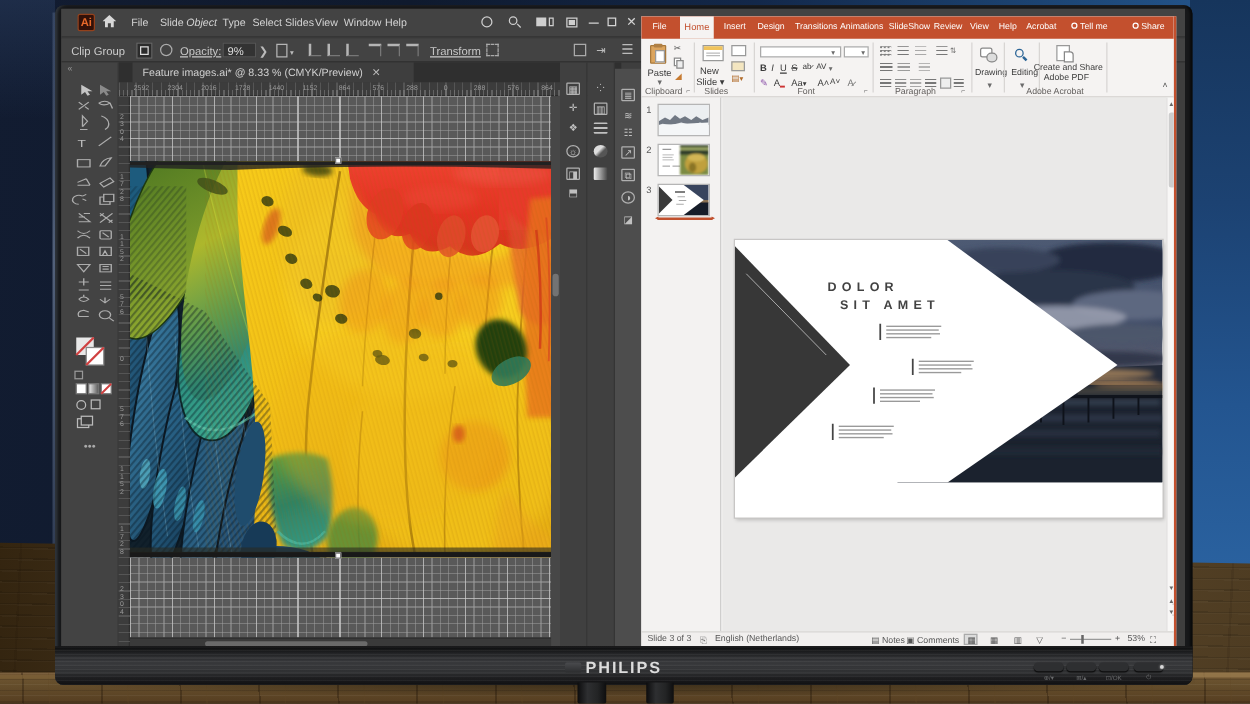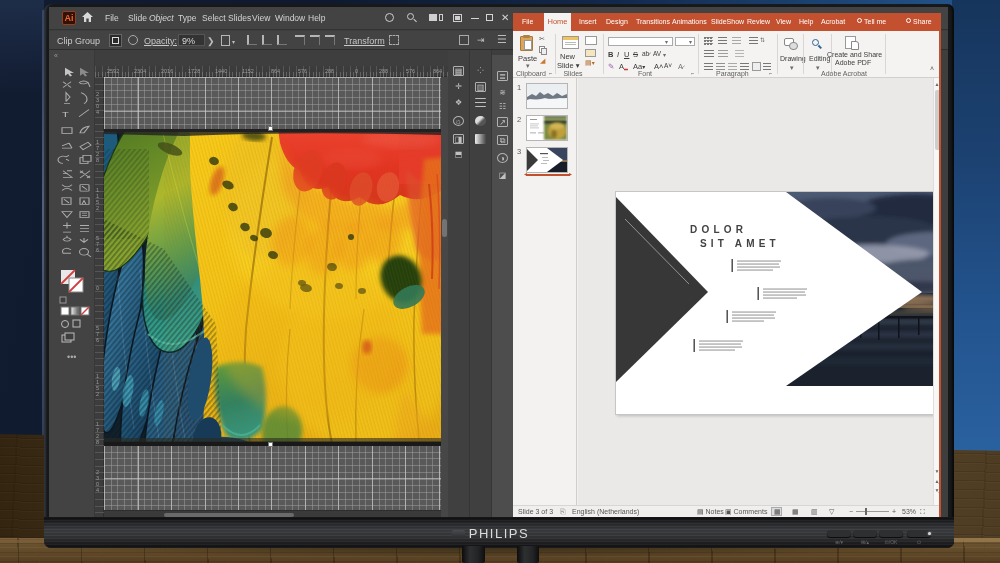--- a/index.html
+++ b/index.html
@@ -25,21 +25,21 @@
 
 
 #monitor { left:44px; top:4px; width:910px; height:544px; background:#17181a; border-radius:7px;
   box-shadow:inset 2px 0 2px rgba(120,140,160,0.25), inset -2px 0 2px rgba(0,0,0,0.6); }
 #screen { position:absolute; left:5px; top:3px; width:899px; height:510px; background:#3e3e3e; overflow:hidden; }
 #chin { position:absolute; left:0; top:513px; width:910px; height:31px; border-radius:0 0 7px 7px;
   background:linear-gradient(180deg,#0b0b0c 0%,#232426 18%,#3a3b3e 42%,#333436 62%,#1a1a1c 88%,#0f0f10 100%); }
 #chin .brush { position:absolute; left:0; top:0; width:100%; height:100%; border-radius:0 0 7px 7px;
   background:repeating-linear-gradient(180deg, rgba(255,255,255,0.045) 0 1px, rgba(0,0,0,0.06) 1px 2px, rgba(0,0,0,0) 2px 3px); }
 #philips { position:absolute; left:0px; top:9px; width:910px; text-align:center; color:#dcdcdc;
-  font-size:13px; font-weight:normal; letter-spacing:1.5px; }
+  font-size:13px; font-weight:bold; letter-spacing:1.5px; }
 .mbtn { position:absolute; top:13px; width:24px; height:7px; border-radius:4px; background:#2e2f31; box-shadow:0 1px 1px rgba(0,0,0,0.8); }
 .mlbl { position:absolute; top:22px; font-size:5px; color:#6a6b6d; width:30px; text-align:center; }
 #led { position:absolute; left:884px; top:15px; width:2.5px; height:2.5px; border-radius:2px; background:#d8d8d8; box-shadow:0 0 2px rgba(255,255,255,0.7); }
 
 
 #ai { position:absolute; left:0; top:0; width:464px; height:510px; background:#3e3e3e; color:#c8c8c8; }
 #ai-top { position:absolute; left:0; top:0; width:899px; height:23px; background:#434343; border-bottom:1px solid #333; }
 #ai-logo { position:absolute; left:13px; top:4px; width:14px; height:14px; background:#331109; border:1px solid #93411c; border-radius:2px; color:#e8692a; font-size:9px; font-weight:bold; text-align:center; line-height:13px; }
 #ai-home { position:absolute; left:33px; top:5px; font-size:11px; color:#d8d8d8; }
 .menu { position:absolute; top:6px; font-size:8.5px; color:#d4d4d4; }
@@ -72,21 +72,21 @@
 #ppt { position:absolute; left:464px; top:6px; width:427.5px; height:504px; background:#f2f0ef; overflow:hidden; border-right:2px solid #c3502e; }
 #ppt-bar { position:absolute; left:0; top:0; width:100%; height:18px; background:#c3502e; }
 .ptab { position:absolute; top:0; height:18px; line-height:18px; font-size:7px; color:#fff; }
 #ptab-home { position:absolute; left:31px; top:0; width:27px; height:18px; background:#f5f3f2; color:#c3502e; font-size:7.5px; text-align:center; line-height:18px; }
 #ribbon { position:absolute; left:0; top:18px; width:100%; height:47px; background:#f5f3f2; border-bottom:1px solid #d2cfcd; font-size:7px; color:#444; }
 .rlbl { position:absolute; top:38.5px; font-size:7px; color:#605d5b; text-align:center; }
 #thumbs { position:absolute; left:0; top:65px; width:64px; height:427px; background:#f3f2f1; border-right:1px solid #cfcecd; }
 #pmain { position:absolute; left:65px; top:65px; width:354.5px; height:427px; background:#eae9e8; }
 #pscroll { position:absolute; left:419.5px; top:65px; width:8px; height:427px; background:#f8f7f6; border-left:1px solid #e0dedd; }
 #pstatus { position:absolute; left:0; top:492px; width:100%; height:12px; background:#f1efee; border-top:1px solid #d8d6d4; font-size:7px; color:#555; }
-#slide { position:absolute; left:9.5px; top:114px; width:342px; height:222px; background:#fff; box-shadow:0 0 0 1px #c8c6c5, 1px 2px 3px rgba(0,0,0,0.2);margin-left:28px; }
+#slide { position:absolute; left:9.5px; top:114px; width:342px; height:222px; background:#fff; box-shadow:0 0 0 1px #c8c6c5, 1px 2px 3px rgba(0,0,0,0.2); }
 .thumb { position:absolute; left:14px; width:40px; height:23.5px; background:#fff; box-shadow:0 0 0 1px #b5b5b5; overflow:hidden; }
 .tnum { position:absolute; left:4px; font-size:7.5px; color:#5a5a5a; }
 .ric { position:absolute; color:#6b6b6b; font-size:7px; }
 .rbox { position:absolute; border:1px solid #aaa; background:#fff; }
 .lines3 { background:repeating-linear-gradient(180deg,#777 0 1px,transparent 1px 3px); }
 .pbtn { position:absolute; font-size:7.5px; color:#3b3b3b; }
 .sep-v { position:absolute; width:1px; background:#d8d5d3; }
 .dots { background:radial-gradient(circle at 1px 1px,#777 0.7px,transparent 0.9px); background-size:3px 3px; }
 </style>
 </head>
@@ -208,20 +208,23 @@
                 <stop offset="1" stop-color="#555"></stop>
               </linearGradient>
             </defs>
           <circle cx="16" cy="262" r="3.5" fill="none" stroke="#bbb"></circle>
           <rect x="24" y="258" width="7" height="7" fill="none" stroke="#bbb"></rect>
           <rect x="13" y="273" width="9" height="7" fill="none" stroke="#bbb"></rect>
             <rect x="16" y="271" width="9" height="7" fill="#3e3e3e" stroke="#bbb"></rect>
           <text x="18" y="298" font-size="9" fill="#aaa" font-family="Liberation Sans">•••</text>
         </svg>
       </div>
+      <div id="ai-tabs">
+          <div id="ai-tab">Feature images.ai* @ 8.33 % (CMYK/Preview)<span style="margin-left:7px;color:#bbb;">✕</span></div>
+        </div>
       <div id="ai-ruler-h">
         <div style="position:absolute;left:0;top:0;width:402px;height:11px;background:repeating-linear-gradient(90deg,#666 0 1px,transparent 1px 6.7px);opacity:0.6;"></div>
         <div style="position:absolute;left:0;top:6px;width:402px;height:5px;background:repeating-linear-gradient(90deg,#888 0 1px,transparent 1px 3.35px);opacity:0.5;"></div>
         <span class="rul" style="left:12px;">2592</span>
           <span class="rul" style="left:39px;">2304</span>
         <span class="rul" style="left:66px;">2016</span>
           <span class="rul" style="left:93px;">1728</span>
         <span class="rul" style="left:120px;">1440</span>
           <span class="rul" style="left:147px;">1152</span>
         <span class="rul" style="left:176px;">864</span>

